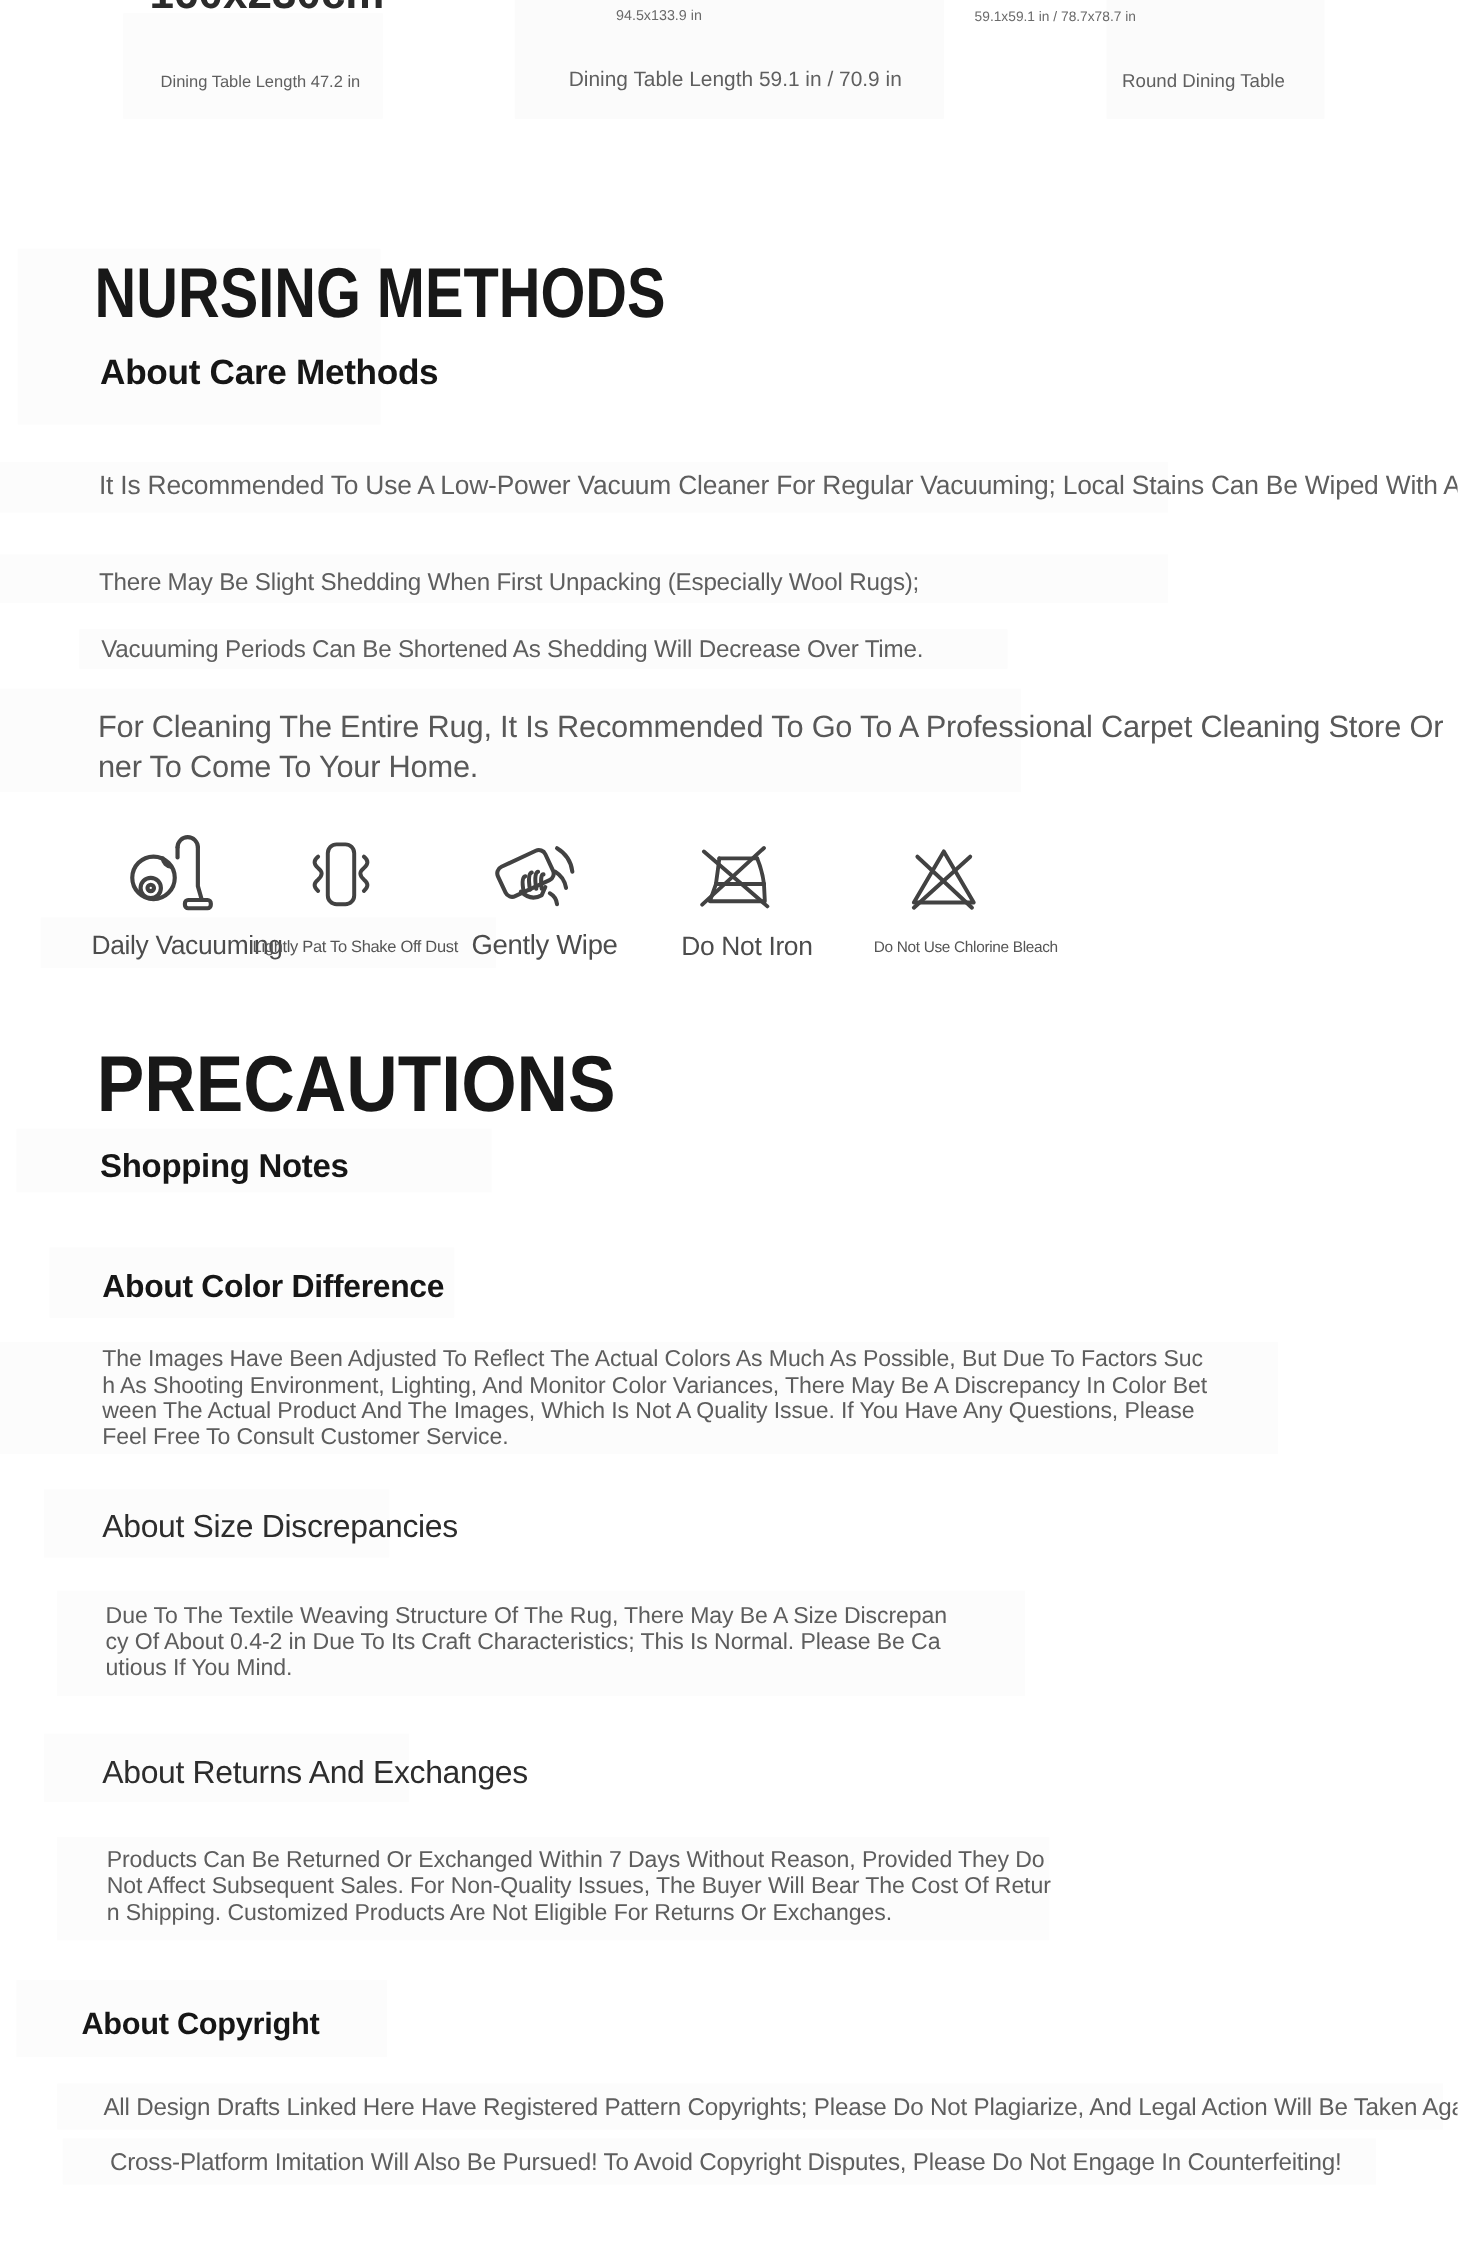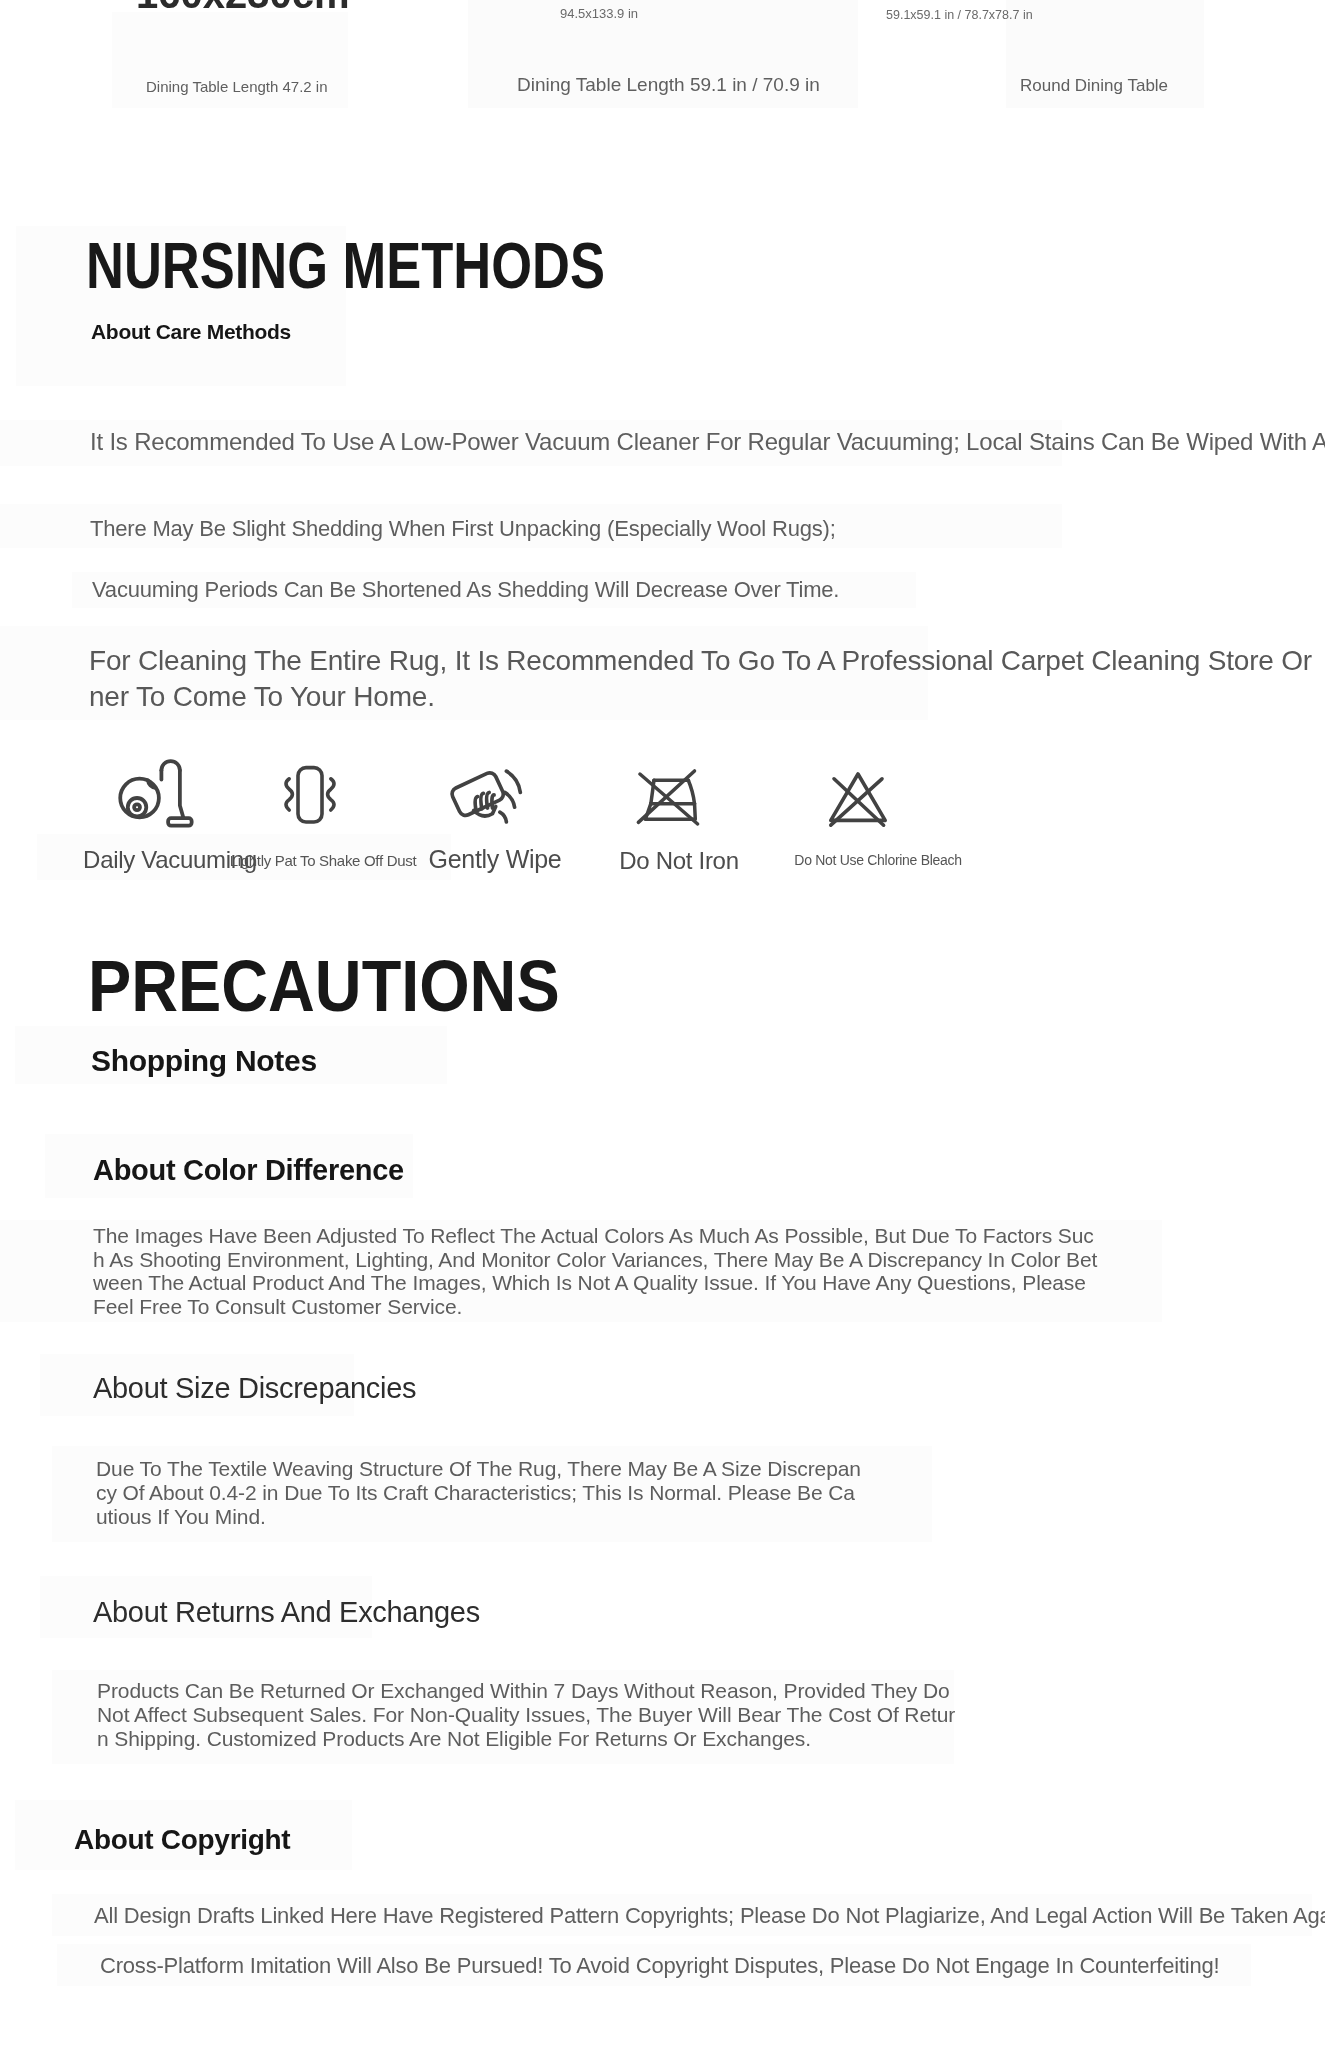--- a/index.html
+++ b/index.html
@@ -16,21 +16,21 @@
   .bgblock{position:absolute;background:#fcfcfc;}
   .nowrapclip{white-space:nowrap;overflow:visible;}
   .bigtitle{
     font-weight:bold;color:#181818;
     transform-origin:left top;white-space:nowrap;line-height:1;
   }
   .subhead-bold{font-weight:bold;color:#161616;white-space:nowrap;letter-spacing:-0.3px;}
   .subhead-reg{font-weight:400;color:#2d2d2d;white-space:nowrap;letter-spacing:-0.3px;}
   .body-text{color:#5e5e5e;letter-spacing:-0.2px;}
   .para{color:#5d5d5d;word-break:break-all;letter-spacing:-0.1px;}
-  .capt{color:#5f5f5f;white-space:nowrap;margin-top:12px;}
+  .capt{color:#5f5f5f;white-space:nowrap;}
   .sizetxt{color:#6a6a6a;white-space:nowrap;}
   .icon-label{color:#4c4c4c;white-space:nowrap;transform:translateX(-50%);letter-spacing:-0.3px;}
   .icon-label-sm{color:#555555;white-space:nowrap;transform:translateX(-50%);letter-spacing:-0.3px;}
   .careicon{position:absolute;}
   .careicon svg{display:block;}
   svg .st{fill:none;stroke:#424242;stroke-width:4.5;stroke-linecap:round;stroke-linejoin:round;}
 </style>
 </head>
 <body>
 
@@ -58,21 +58,21 @@
 
   <div class="abs" style="left:136px;top:-28px;font-size:40px;font-weight:bold;color:#2b2b2b;white-space:nowrap;">160x230cm</div>
   <div class="abs sizetxt" style="left:560px;top:6px;font-size:13px;">94.5x133.9 in</div>
   <div class="abs sizetxt" style="left:886px;top:8px;font-size:12.5px;">59.1x59.1 in / 78.7x78.7 in</div>
 
   <div class="abs capt" style="left:146px;top:66px;font-size:15px;">Dining Table Length 47.2 in</div>
   <div class="abs capt" style="left:517px;top:62px;font-size:19px;">Dining Table Length 59.1 in / 70.9 in</div>
   <div class="abs capt" style="left:1020px;top:64px;font-size:17px;">Round Dining Table</div>
 
   <div class="abs bigtitle" style="left:86px;top:234px;font-size:64px;transform:scaleX(0.82);">NURSING METHODS</div>
-  <div class="abs subhead-bold" style="left:91px;top:320px;font-size:21px;">About Care Methods</div>
+  <div class="abs subhead-bold" style="left:91px;top:320px;font-size:32px;">About Care Methods</div>
 
   <div class="abs body-text nowrapclip" style="left:90px;top:428px;font-size:24px;">It Is Recommended To Use A Low-Power Vacuum Cleaner For Regular Vacuuming; Local Stains Can Be Wiped With A Damp Cloth</div>
   <div class="abs body-text nowrapclip" style="left:90px;top:516px;font-size:22px;">There May Be Slight Shedding When First Unpacking (Especially Wool Rugs);</div>
   <div class="abs body-text nowrapclip" style="left:92px;top:577px;font-size:22px;">Vacuuming Periods Can Be Shortened As Shedding Will Decrease Over Time.</div>
   <div class="abs body-text nowrapclip" style="left:89px;top:645px;font-size:28px;color:#585858;">For Cleaning The Entire Rug, It Is Recommended To Go To A Professional Carpet Cleaning Store Or</div>
   <div class="abs body-text nowrapclip" style="left:89px;top:681px;font-size:28px;color:#585858;">ner To Come To Your Home.</div>
 
   <div class="careicon" style="left:110px;top:756px;">
     <svg width="86" height="84" viewBox="0 0 100 100">
       <circle class="st" cx="34" cy="50" r="23"></circle>

